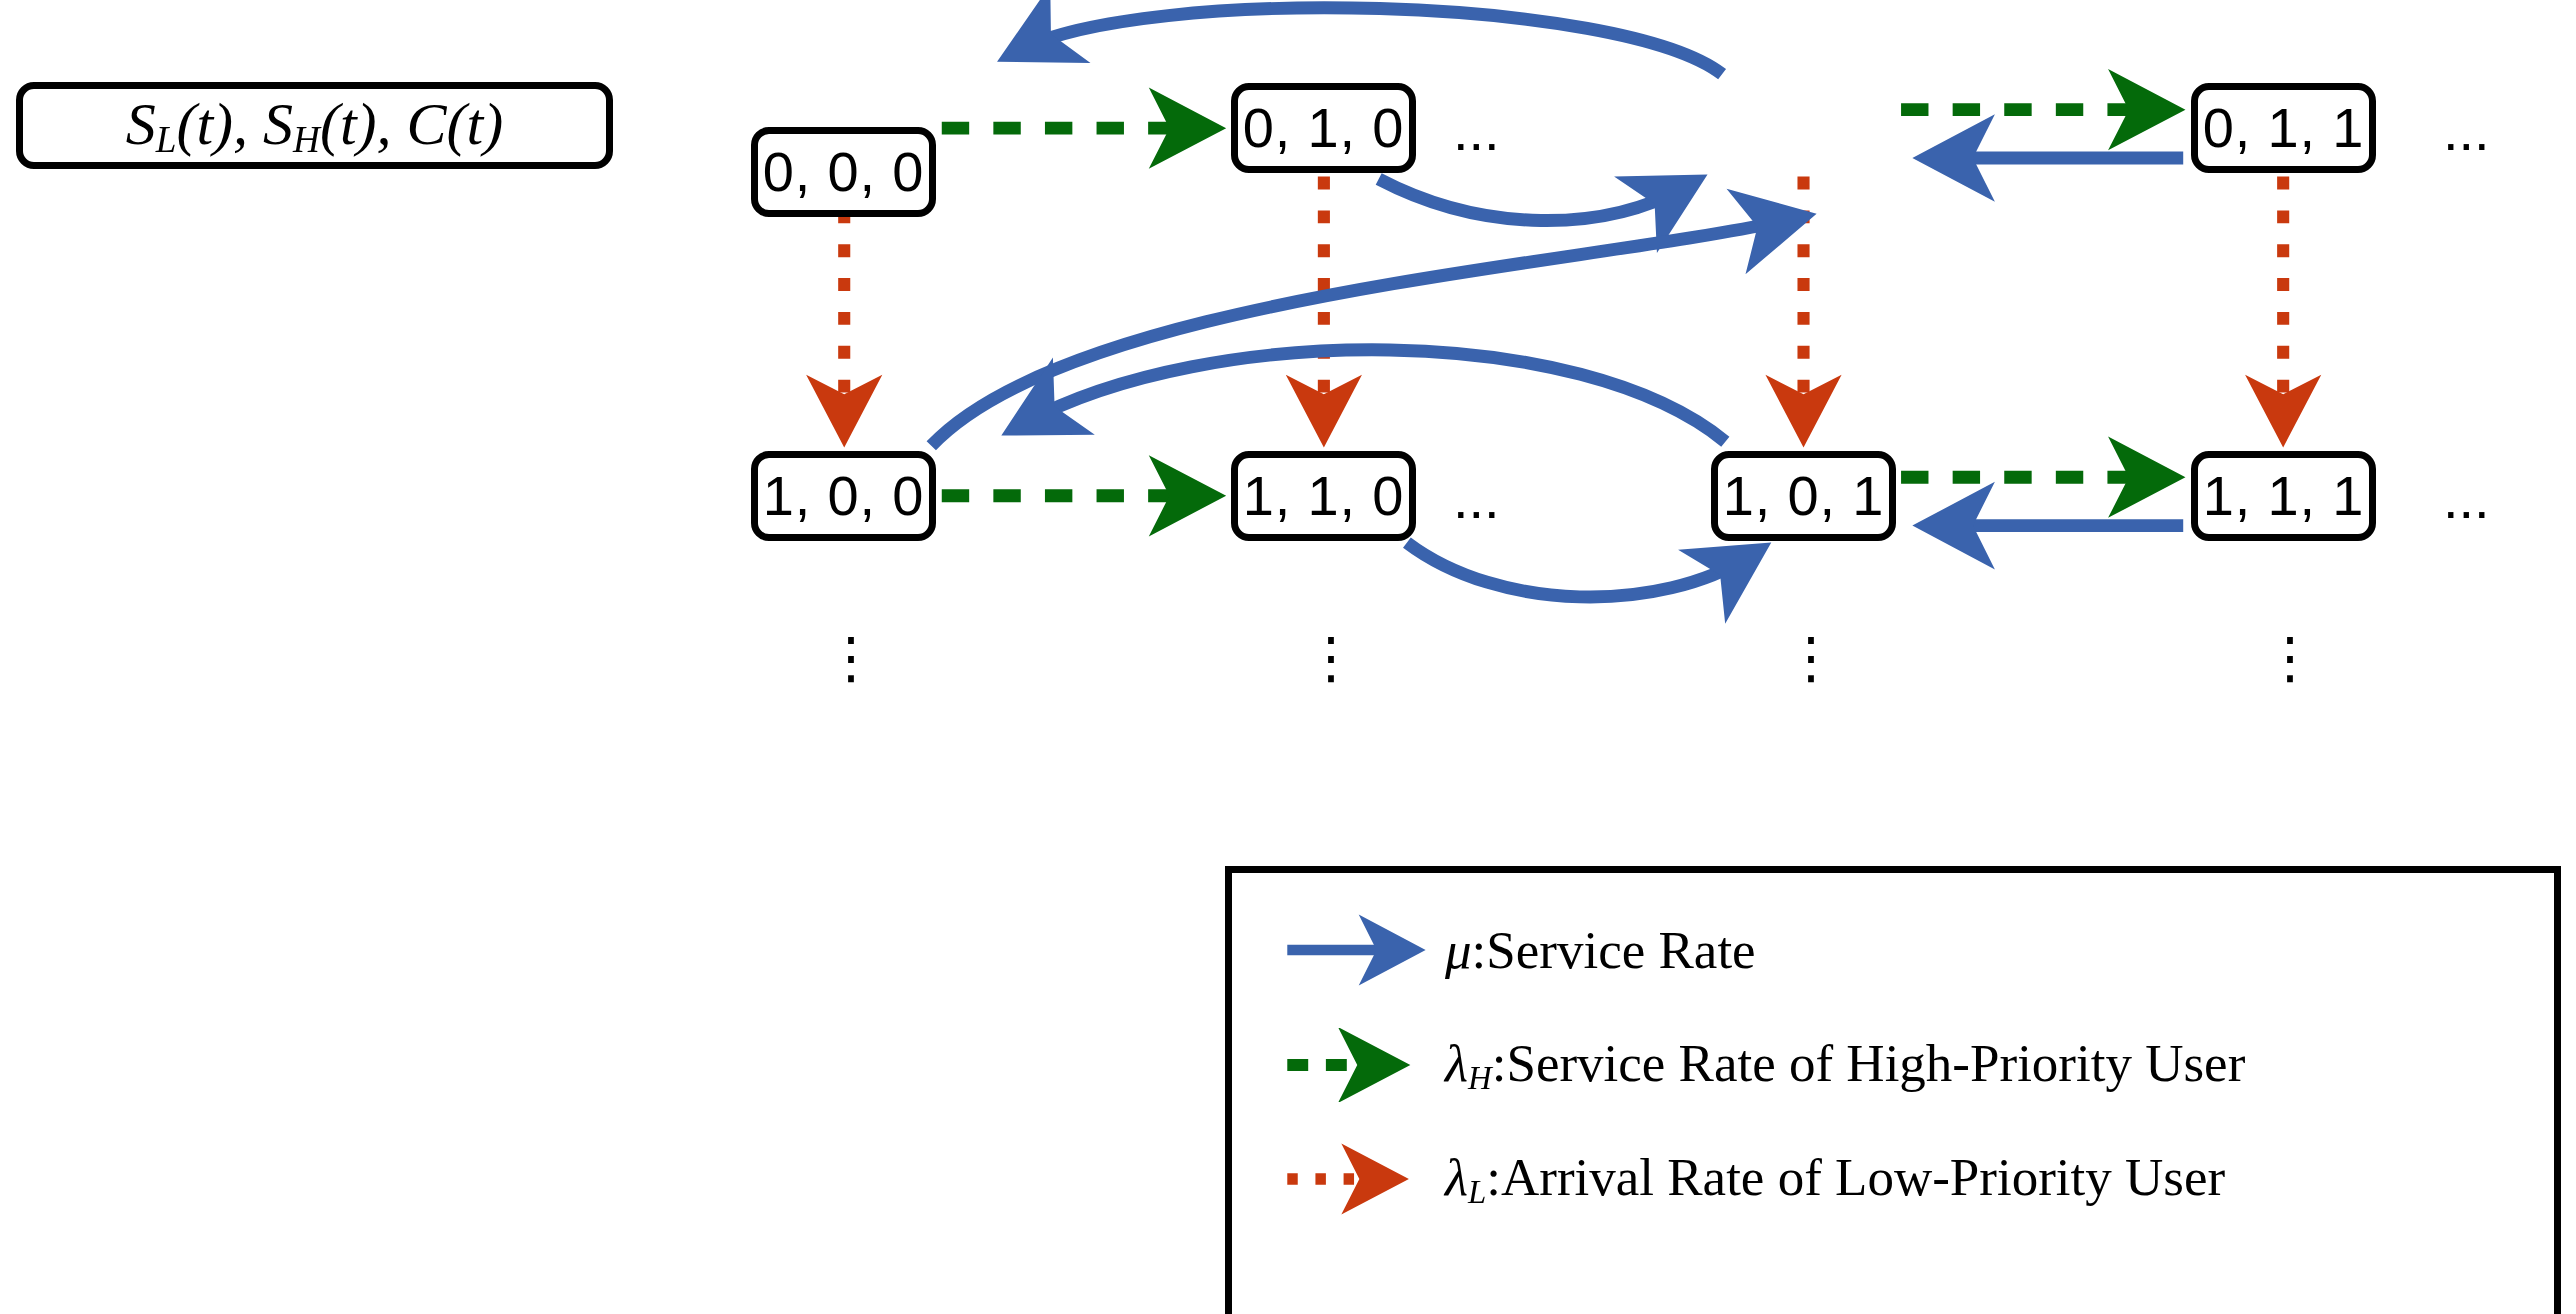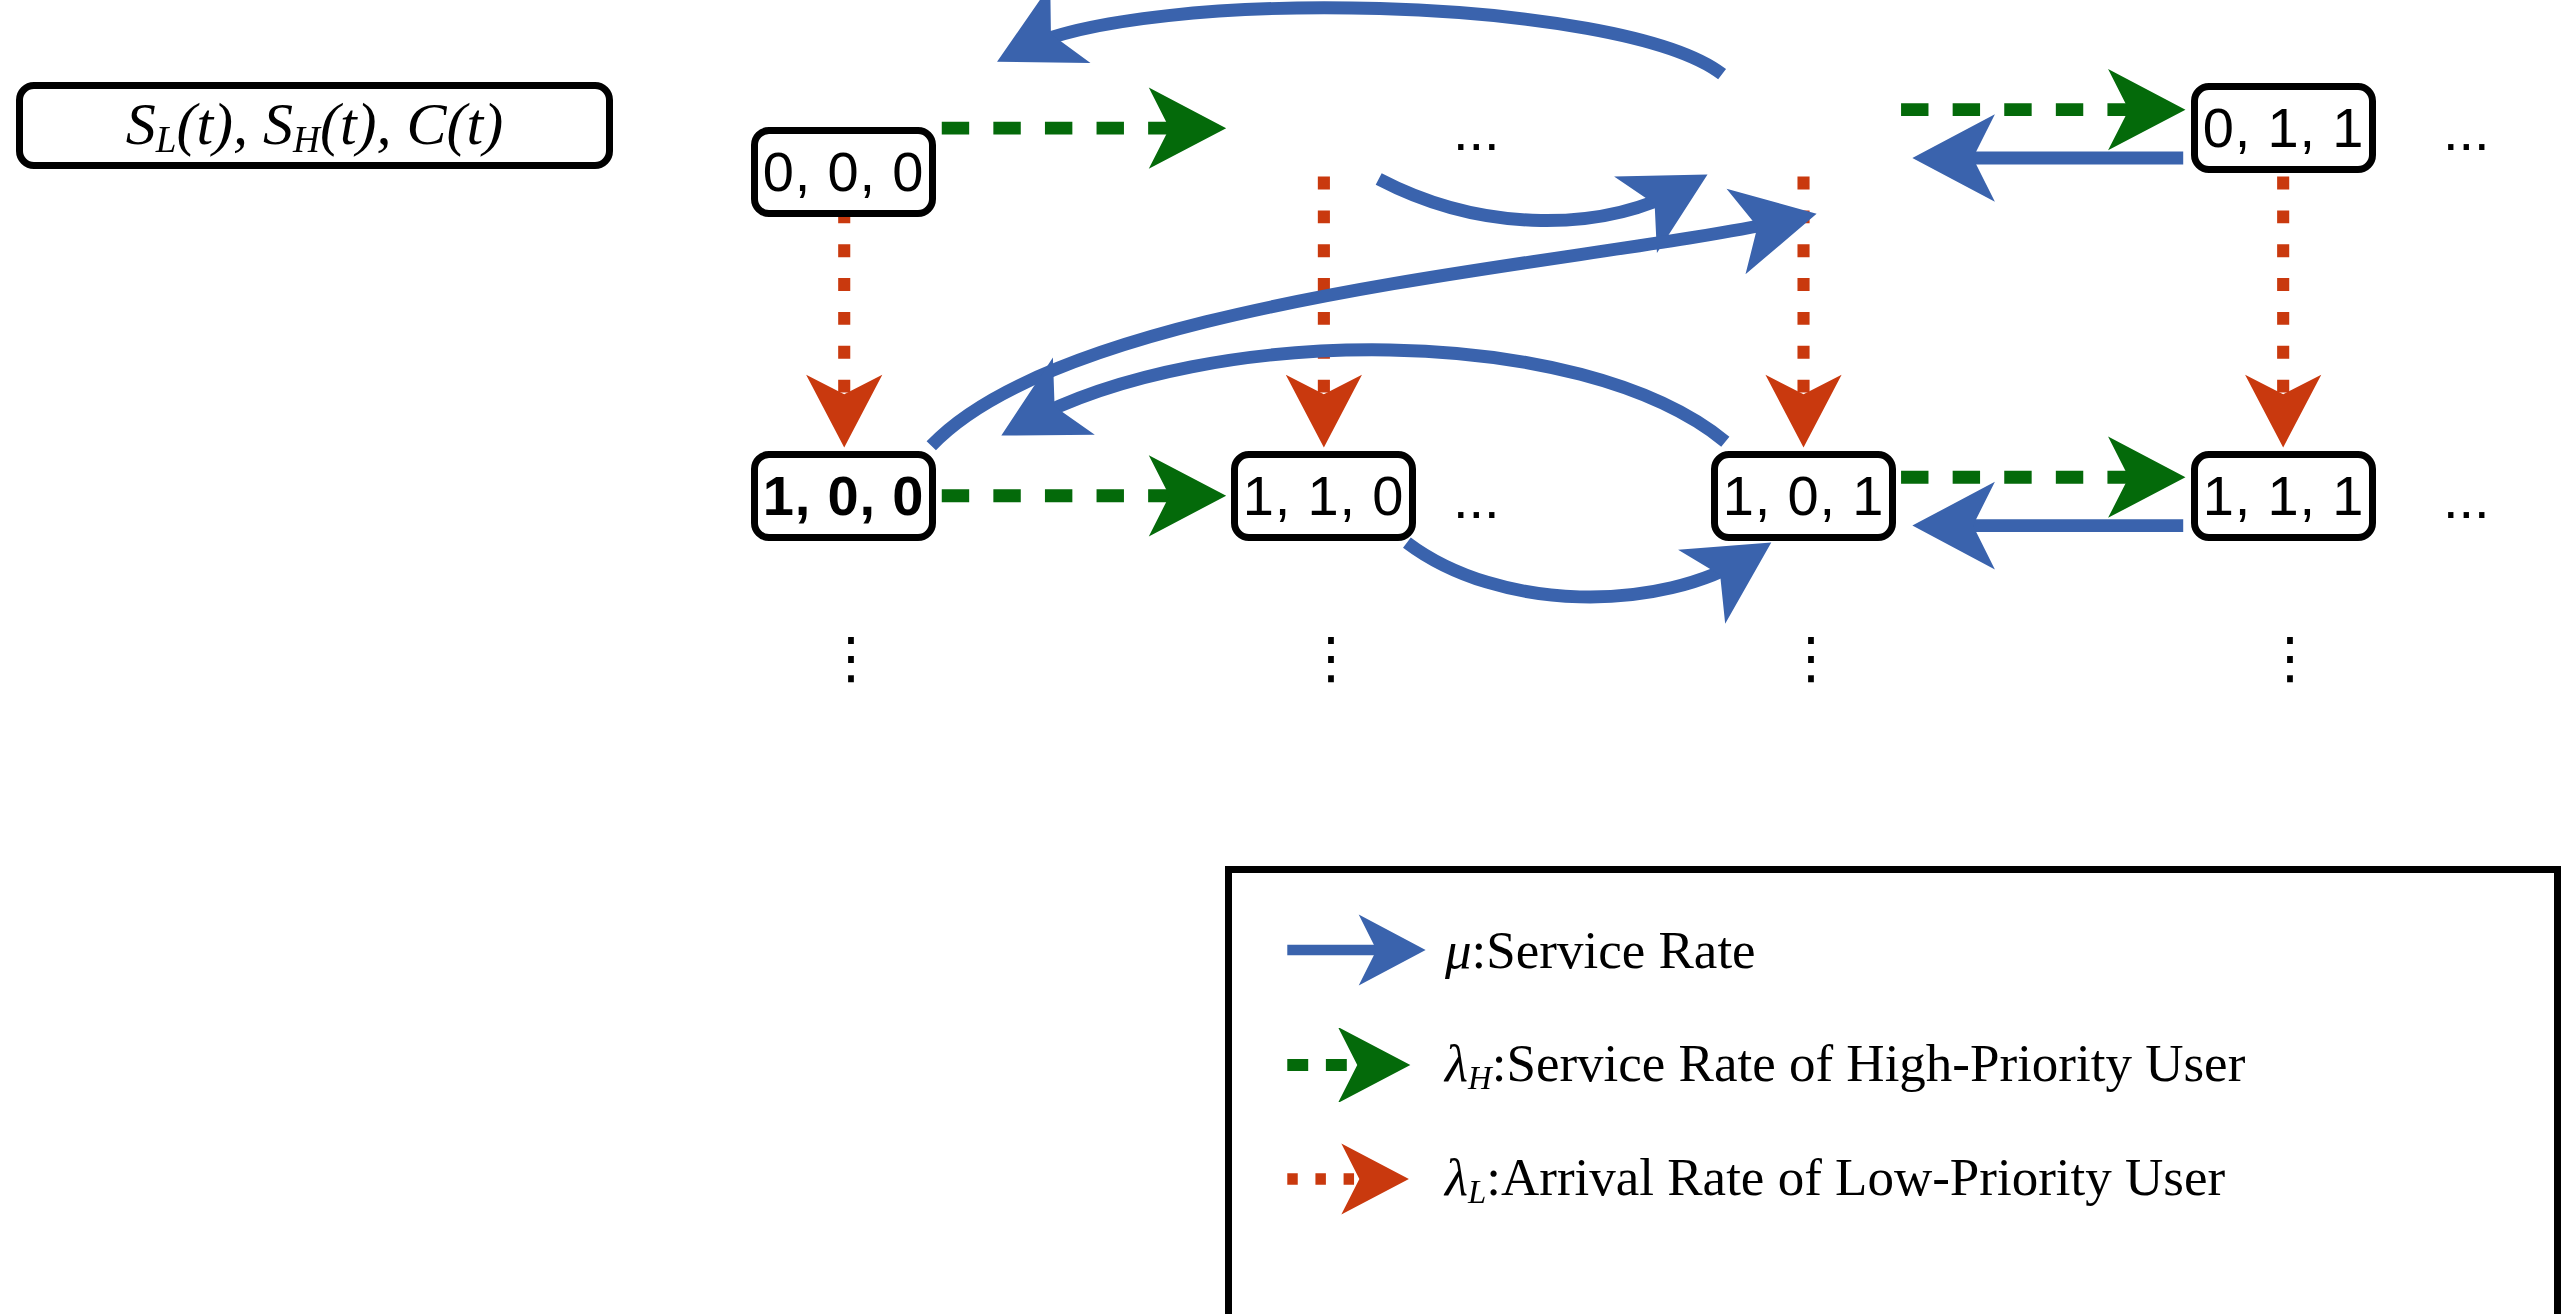--- a/index.html
+++ b/index.html
@@ -92,28 +92,31 @@
 
       <path d="M1745,673 C1860,760 2060,760 2170,690" marker-end="url(#blueHead)"></path>
 
       <line x1="2708" y1="652" x2="2404" y2="652" marker-end="url(#blueHead)"></line>
     </g>
   </svg>
 
   <div class="node" style="left:751px;top:83px;margin-top:44px;">
     <span class="ntext">0, 0, 0</span>
   </div>
+  <div class="node" style="left:1231px;top:83px;">
+    <span class="ntext">0, 1, 0</span>
+  </div>
   <div class="node" style="left:2191px;top:83px;">
     <span class="ntext">0, 1, 1</span>
   </div>
 
   <div class="hdots" style="left:1453px;top:103px;">...</div>
   <div class="hdots" style="left:2443px;top:103px;">...</div>
 
-  <div class="node" style="left:751px;top:451px;font-weight:bold;">
+  <div class="node" style="left:751px;top:451px;">
     <span class="ntext">1, 0, 0</span>
   </div>
   <div class="node" style="left:1231px;top:451px;">
     <span class="ntext">1, 1, 0</span>
   </div>
   <div class="node" style="left:1711px;top:451px;">
     <span class="ntext">1, 0, 1</span>
   </div>
   <div class="node" style="left:2191px;top:451px;">
     <span class="ntext">1, 1, 1</span>

